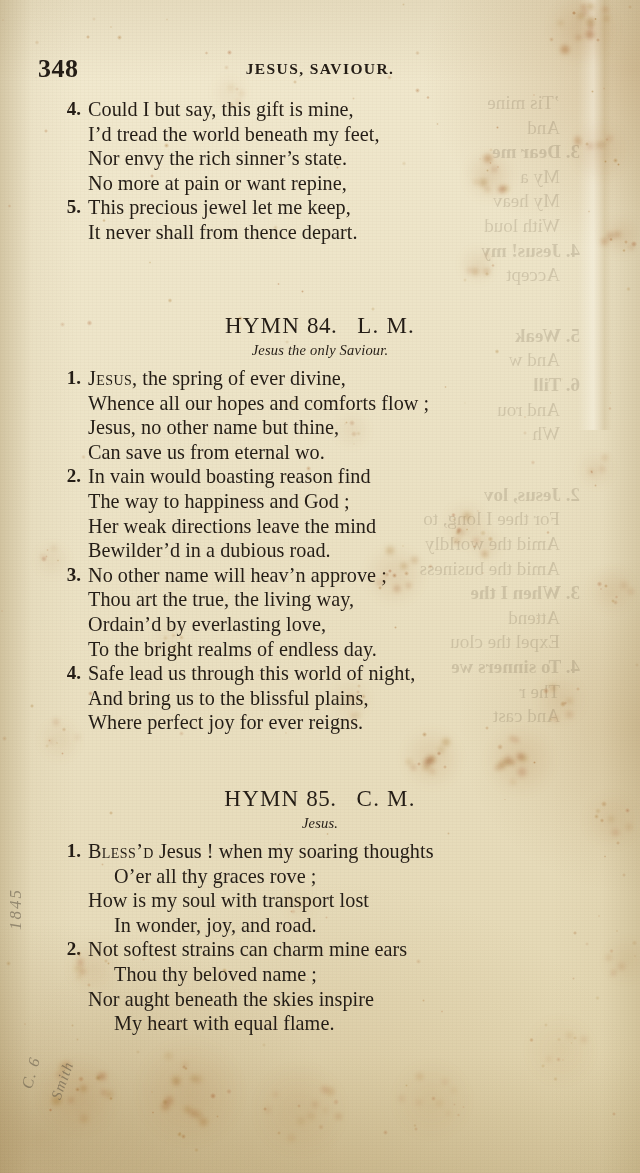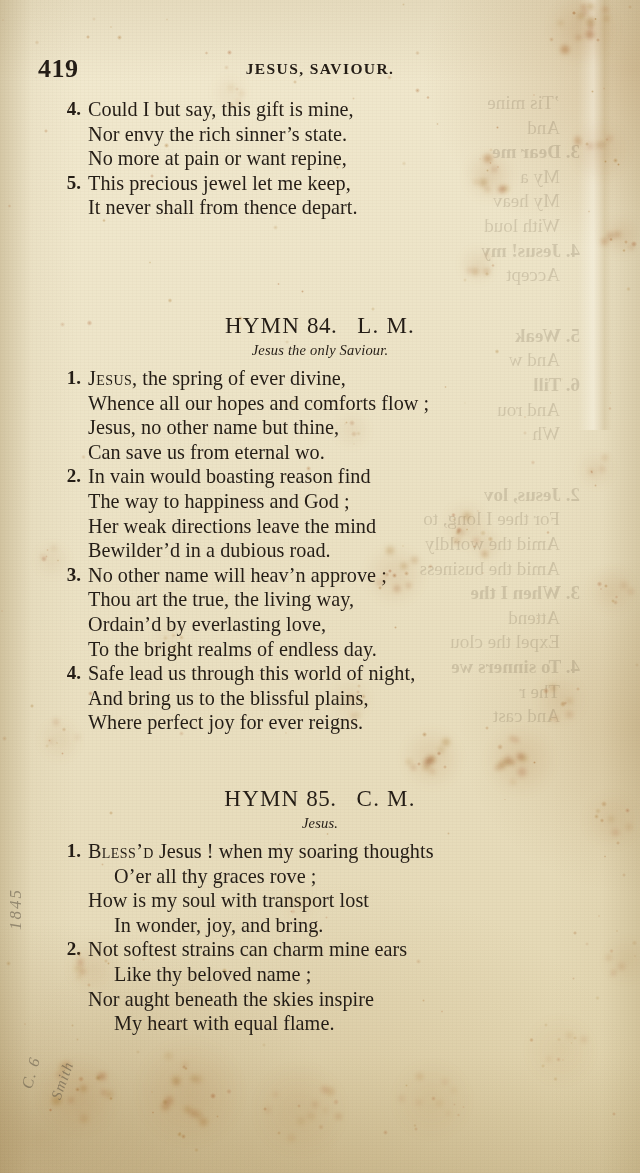--- a/index.html
+++ b/index.html
@@ -232,28 +232,29 @@
       <div class="vline" style="left: 80px; top: 680.6px;">The r</div>
       <div class="vline" style="left: 80px; top: 705.2px;">And cast</div>
     </div>
 
   <div id="grain"></div>
   <div id="curl"></div>
 
   <div class="content">
 
     <div class="running-head">
-      <span class="folio">419</span>
+      <span class="folio">348</span>
       <span class="head-title">JESUS, SAVIOUR.</span>
     </div>
 
     <div id="cont-block" style="position:absolute; left:0; top:97px; width:640px;">
         <div class="lm">
           <div class="stanza">
             <div class="line"><span class="vnum">4.</span><span>Could I but say, this gift is mine,</span></div>
+            <div class="line"><span>I’d tread the world beneath my feet,</span></div>
             <div class="line"><span>Nor envy the rich sinner’s state.</span></div>
             <div class="line"><span>No more at pain or want repine,</span></div>
           </div>
           <div class="stanza">
             <div class="line"><span class="vnum">5.</span><span>This precious jewel let me keep,</span></div>
             <div class="line"><span>It never shall from thence depart.</span></div>
           </div>
         </div>
       </div>
 
@@ -288,25 +289,25 @@
       </div>
 
     <div id="hymn-85" style="position:absolute; left:0; top:786px; width:640px;">
         <div class="hymn-title"><span>HYMN </span><span class="num">85.</span><span class="meter">C. M.</span></div>
         <div class="hymn-subtitle">Jesus.</div>
         <div class="cm" style="margin-top: 7px;">
           <div class="stanza">
             <div class="line"><span class="vnum">1.</span><span class="smallcap">Bless’d</span><span> Jesus ! when my soaring thoughts</span></div>
             <div class="line ind"><span>O’er all thy graces rove ;</span></div>
             <div class="line"><span>How is my soul with transport lost</span></div>
-            <div class="line ind"><span>In wonder, joy, and bring.</span></div>
+            <div class="line ind"><span>In wonder, joy, and road.</span></div>
           </div>
           <div class="stanza">
             <div class="line"><span class="vnum">2.</span><span>Not softest strains can charm mine ears</span></div>
-            <div class="line ind"><span>Like thy beloved name ;</span></div>
+            <div class="line ind"><span>Thou thy beloved name ;</span></div>
             <div class="line"><span>Nor aught beneath the skies inspire</span></div>
             <div class="line ind"><span>My heart with equal flame.</span></div>
           </div>
         </div>
       </div>
 
   </div>
 
   <div id="stains">
       <div class="fox c" style="left: 548.5px; top: -6.5px; width: 69px; height: 69px; background: radial-gradient(circle, rgba(157, 97, 37, 0.165) 0%, rgba(171, 107, 43, 0.075) 45%, rgba(184, 115, 46, 0) 75%);"></div>

